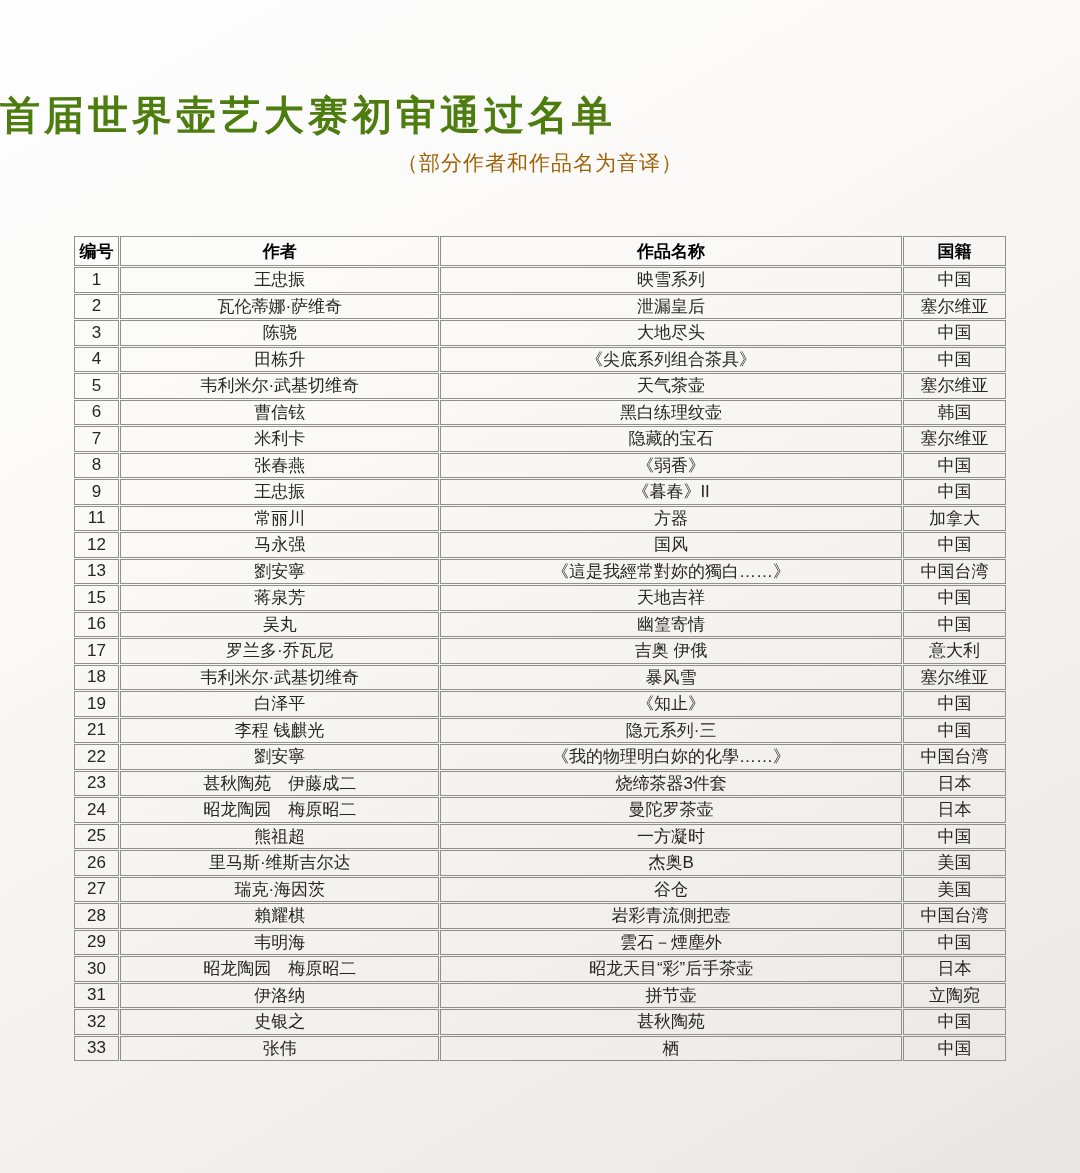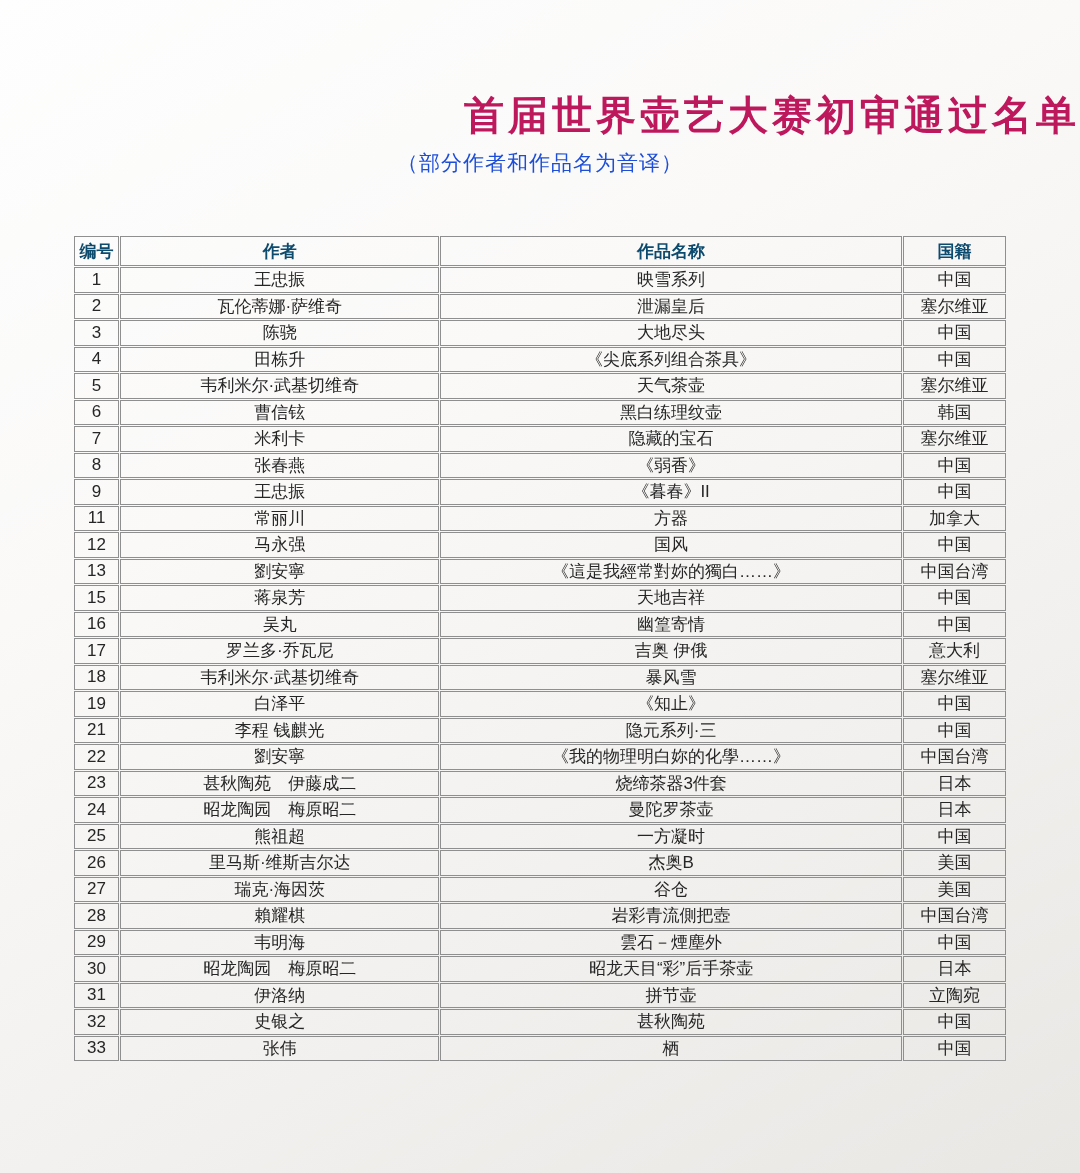--- a/index.html
+++ b/index.html
@@ -14,31 +14,31 @@
     color: #262626;
     overflow: hidden;
   }
   .page {
     width: 1080px;
     height: 1173px;
     box-sizing: border-box;
   }
   .doc-title {
     padding-top: 88px;
-    text-align: right;
+    text-align: left;
     font-size: 40px;
     font-weight: bold;
-    color: #be185d;
+    color: #4d7c0f;
     letter-spacing: 4px;
   }
   .doc-subtitle {
     margin-top: 6px;
     text-align: center;
     font-size: 21px;
-    color: #1d4ed8;
+    color: #a16207;
     letter-spacing: 1px;
   }
   table.results {
     margin: 58px auto 0 auto;
     width: 934px;
     table-layout: fixed;
     border-collapse: separate;
     border-spacing: 1px;
   }
   table.results th,
@@ -50,21 +50,21 @@
     font-size: 17px;
     padding: 0 2px;
     white-space: nowrap;
     overflow: hidden;
     color: #262626;
   }
   table.results th {
     height: 30px;
     font-weight: bold;
     font-size: 17px;
-    color: #0c4a6e;
+    color: #000000;
   }
   table.results td {
     height: 25.5px;
     font-weight: normal;
   }
   col.c-number   { width: 45px; }
   col.c-author   { width: 319px; }
   col.c-work     { width: 461px; }
   col.c-country  { width: 103px; }
 </style>

